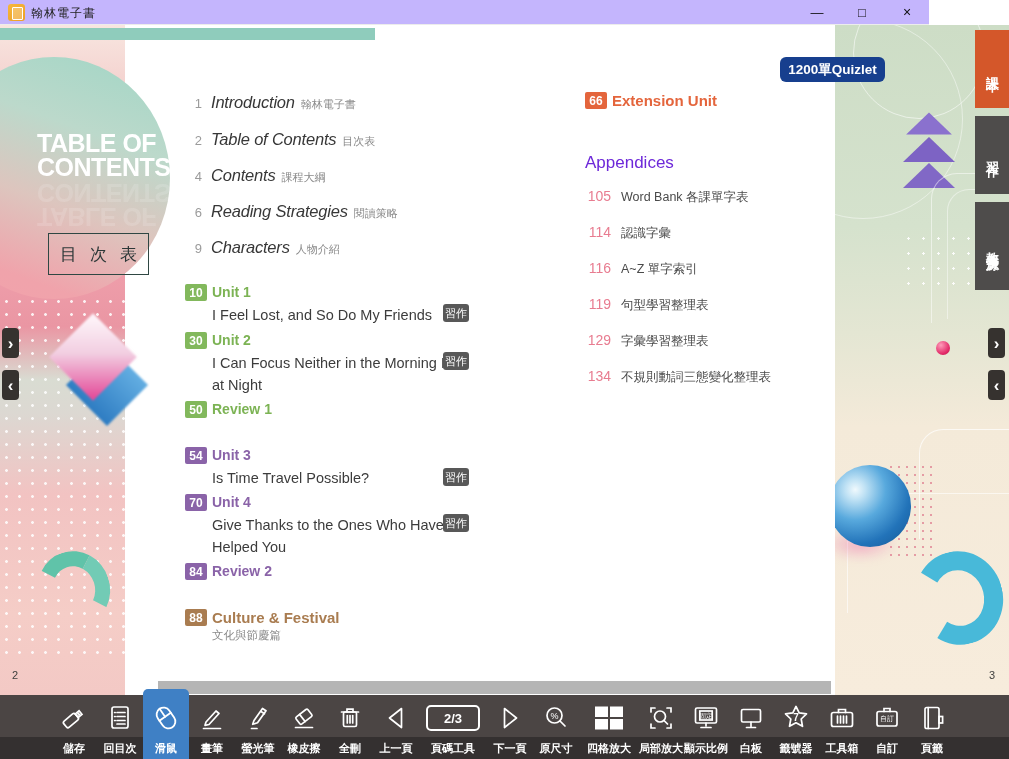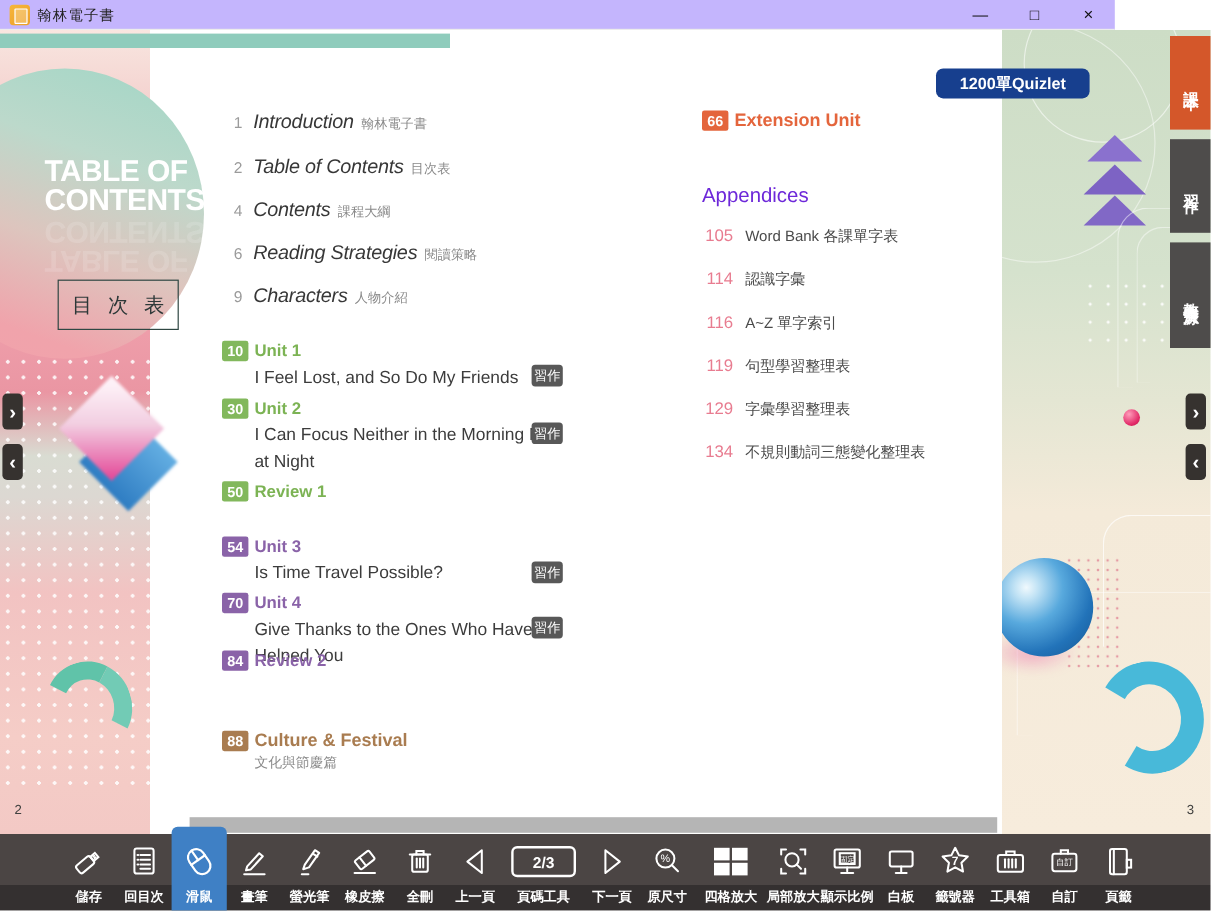--- a/index.html
+++ b/index.html
@@ -75,21 +75,21 @@
   .side-tab.t2 { height:78px; background:#4e4c4b; }
   .side-tab.t3 { height:88px; background:#4e4c4b; letter-spacing:2px; }
 
   
   .nav-arrow { position:absolute; width:17px; height:30px; background:#36322f; border-radius:4px; z-index:35;
     color:#fff; font-size:17px; font-weight:bold; display:flex; align-items:center; justify-content:center; cursor:pointer; line-height:1; }
   .na-l1 { left:2px; top:328px; } .na-l2 { left:2px; top:370px; }
   .na-r1 { right:4px; top:328px; } .na-r2 { right:4px; top:370px; }
 
   
-  .quizlet-btn { position:absolute; left:780px; top:57px; width:128px; height:25px; background:#173f8e; border-radius:6px;
+  .quizlet-btn { position:absolute; left:780px; top:57px; width:105px; height:25px; background:#173f8e; border-radius:6px;
     color:#fff; font-size:13.5px; font-weight:bold; display:flex; align-items:center; justify-content:center; z-index:20; cursor:pointer; }
 
   
   .front-row { position:absolute; left:185px; display:flex; align-items:baseline; z-index:5; cursor:pointer; }
   .front-num { width:17px; text-align:right; font-size:13px; color:#9b9b9b; margin-right:9px; }
   .front-title { font-size:16.5px; color:#373737; font-weight:500; letter-spacing:-.2px; white-space:nowrap;font-style:italic; }
   .front-zh { font-size:11px; color:#8a8a8a; margin-left:6px; white-space:nowrap; }
 
   .unit-row { position:absolute; left:185px; width:310px; z-index:5; cursor:pointer; }
   .pnum-badge { position:absolute; left:0; top:0; width:22px; height:17px; border-radius:2px; color:#fff;
@@ -241,21 +241,21 @@
     <div class="unit-title">Is Time Travel Possible?</div>
     <span class="hw-badge" style="top:21px">習作</span>
   </div>
   <div class="unit-row purple" style="top:494px;height:64px">
     <span class="pnum-badge">70</span>
     <div class="unit-label">Unit 4</div>
     <div class="unit-title">Give Thanks to the Ones Who Have</div>
     <div class="unit-title" style="top:42px">Helped You</div>
     <span class="hw-badge" style="top:20px">習作</span>
   </div>
-  <div class="unit-row purple" style="top:542px;height:20px">
+  <div class="unit-row purple" style="top:563px;height:20px">
     <span class="pnum-badge">84</span>
     <div class="unit-label">Review 2</div>
   </div>
   <div class="unit-row brown" style="top:609px;height:38px">
     <span class="pnum-badge">88</span>
     <div class="unit-label">Culture &amp; Festival</div>
     <div class="unit-sub">文化與節慶篇</div>
   </div>
 
   <div class="unit-row orange" style="left:585px;top:92px;height:20px">

